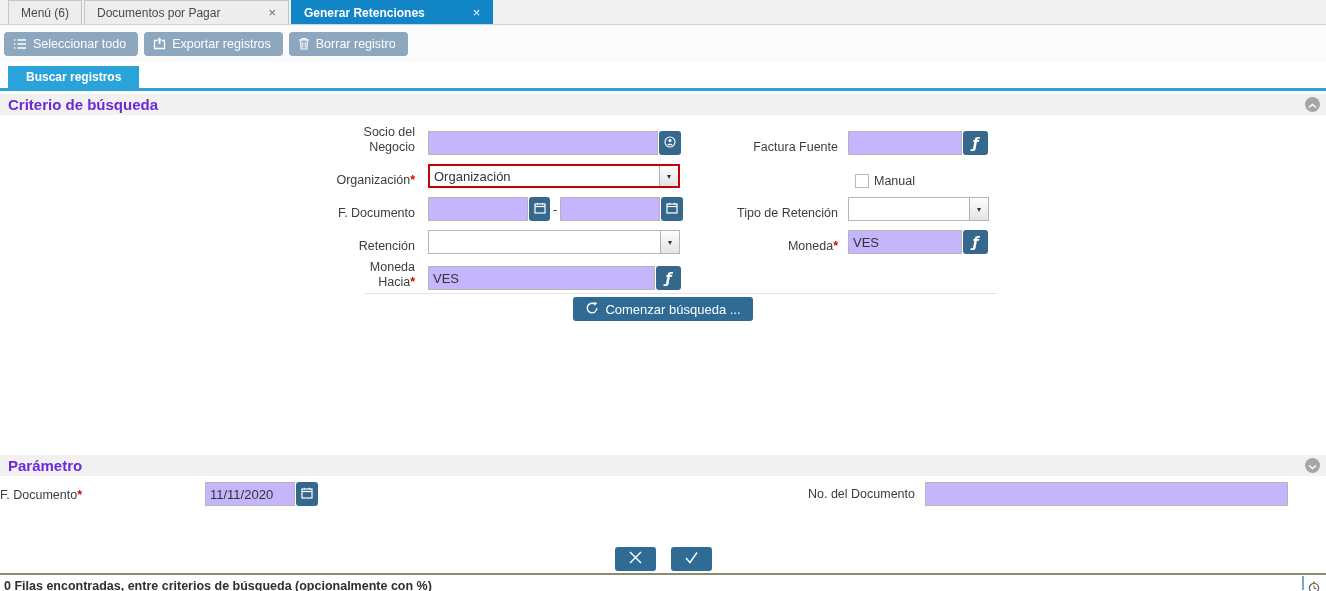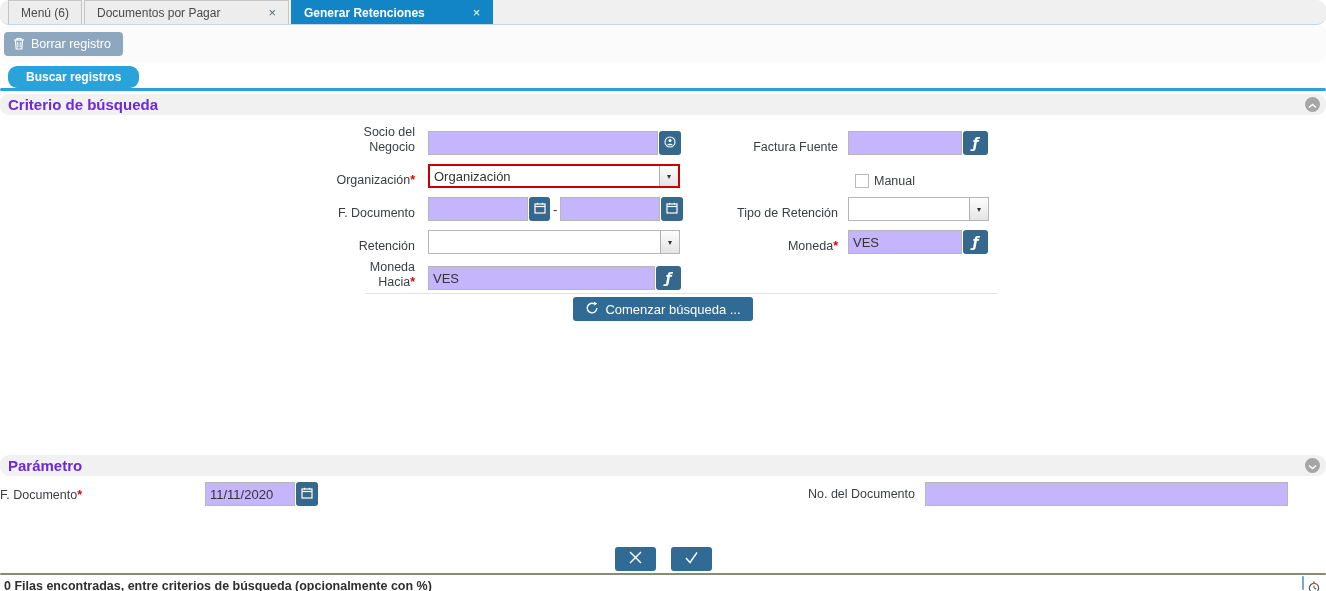--- a/index.html
+++ b/index.html
@@ -1,18 +1,18 @@
 <!DOCTYPE html>
 <html><head>
 <meta charset="utf-8">
 <style>
   * { box-sizing: border-box; margin: 0; padding: 0; }
   html,body { width:1326px; height:591px; overflow:hidden; background:#fff;
     font-family:"Liberation Sans","DejaVu Sans",sans-serif; }
-  .abs { position:absolute;border-radius:9px; }
+  .abs { position:absolute; }
   #page { position:relative; width:1326px; height:591px; background:#fff; }
 
   
   .tabbar { top:0; left:0; width:100%; height:25px; background:#f0f0f0;
     border-bottom:1px solid #c4d6e4; display:flex; align-items:flex-end; padding-left:8px; }
   .tab { height:24px; display:flex; align-items:center; gap:7px; padding:0 12px;
     font-size:12px; color:#4a4a4a; background:#ededed;
     border:1px solid #c6c6c6; border-bottom:none; cursor:pointer; }
   .tab + .tab { margin-left:2px;gap:48px; }
   .tab.active { background:#1285c6; border-color:#1285c6; color:#fff; font-weight:bold; }
@@ -119,20 +119,44 @@
     </div>
     <div class="tab active">
       <span>Generar Retenciones</span>
       <span class="tab-close">×</span>
     </div>
   </div>
 
   <div class="abs toolbar">
     <button class="tbtn">
       <span>
+          <svg width="14" height="12" viewBox="0 0 14 12">
+            <g stroke="#fff" stroke-width="1.5">
+              <line x1="0.8" y1="2" x2="2.3" y2="2"></line>
+              <line x1="4.5" y1="2" x2="13" y2="2"></line>
+              <line x1="0.8" y1="6" x2="2.3" y2="6"></line>
+              <line x1="4.5" y1="6" x2="13" y2="6"></line>
+              <line x1="0.8" y1="10" x2="2.3" y2="10"></line>
+              <line x1="4.5" y1="10" x2="13" y2="10"></line>
+            </g>
+          </svg>
+        </span>
+      <span>Seleccionar todo</span>
+    </button>
+    <button class="tbtn">
+      <span>
+          <svg width="13" height="13" viewBox="0 0 13 13">
+            <path d="M4 3.5 H1.5 V11.5 H11.5 V3.5 H9" fill="none" stroke="#fff" stroke-width="1.3"></path>
+            <path d="M6.5 0.5 L9 3.5 H7.4 V7 H5.6 V3.5 H4 Z" fill="#fff"></path>
+          </svg>
+        </span>
+      <span>Exportar registros</span>
+    </button>
+    <button class="tbtn">
+      <span>
           <svg width="12" height="13" viewBox="0 0 12 13">
             <path d="M1 3 H11" stroke="#fff" stroke-width="1.2"></path>
             <path d="M4 3 V1.5 H8 V3" fill="none" stroke="#fff" stroke-width="1.2"></path>
             <path d="M2.5 3.5 L3.2 12 H8.8 L9.5 3.5" fill="none" stroke="#fff" stroke-width="1.2"></path>
             <line x1="4.7" y1="5" x2="4.9" y2="10.5" stroke="#fff"></line>
             <line x1="7.3" y1="5" x2="7.1" y2="10.5" stroke="#fff"></line>
           </svg>
         </span>
       <span>Borrar registro</span>
     </button>

